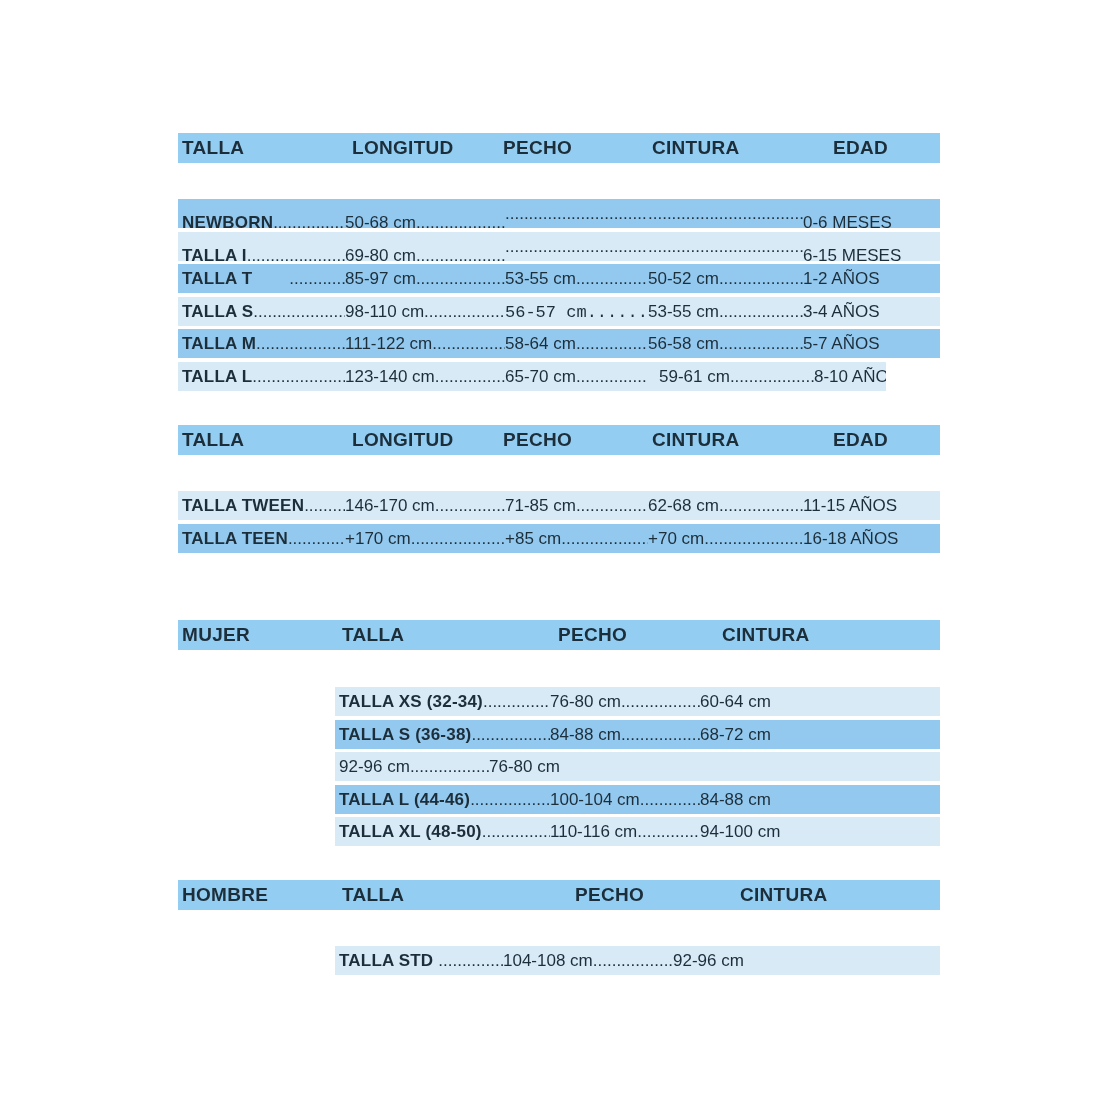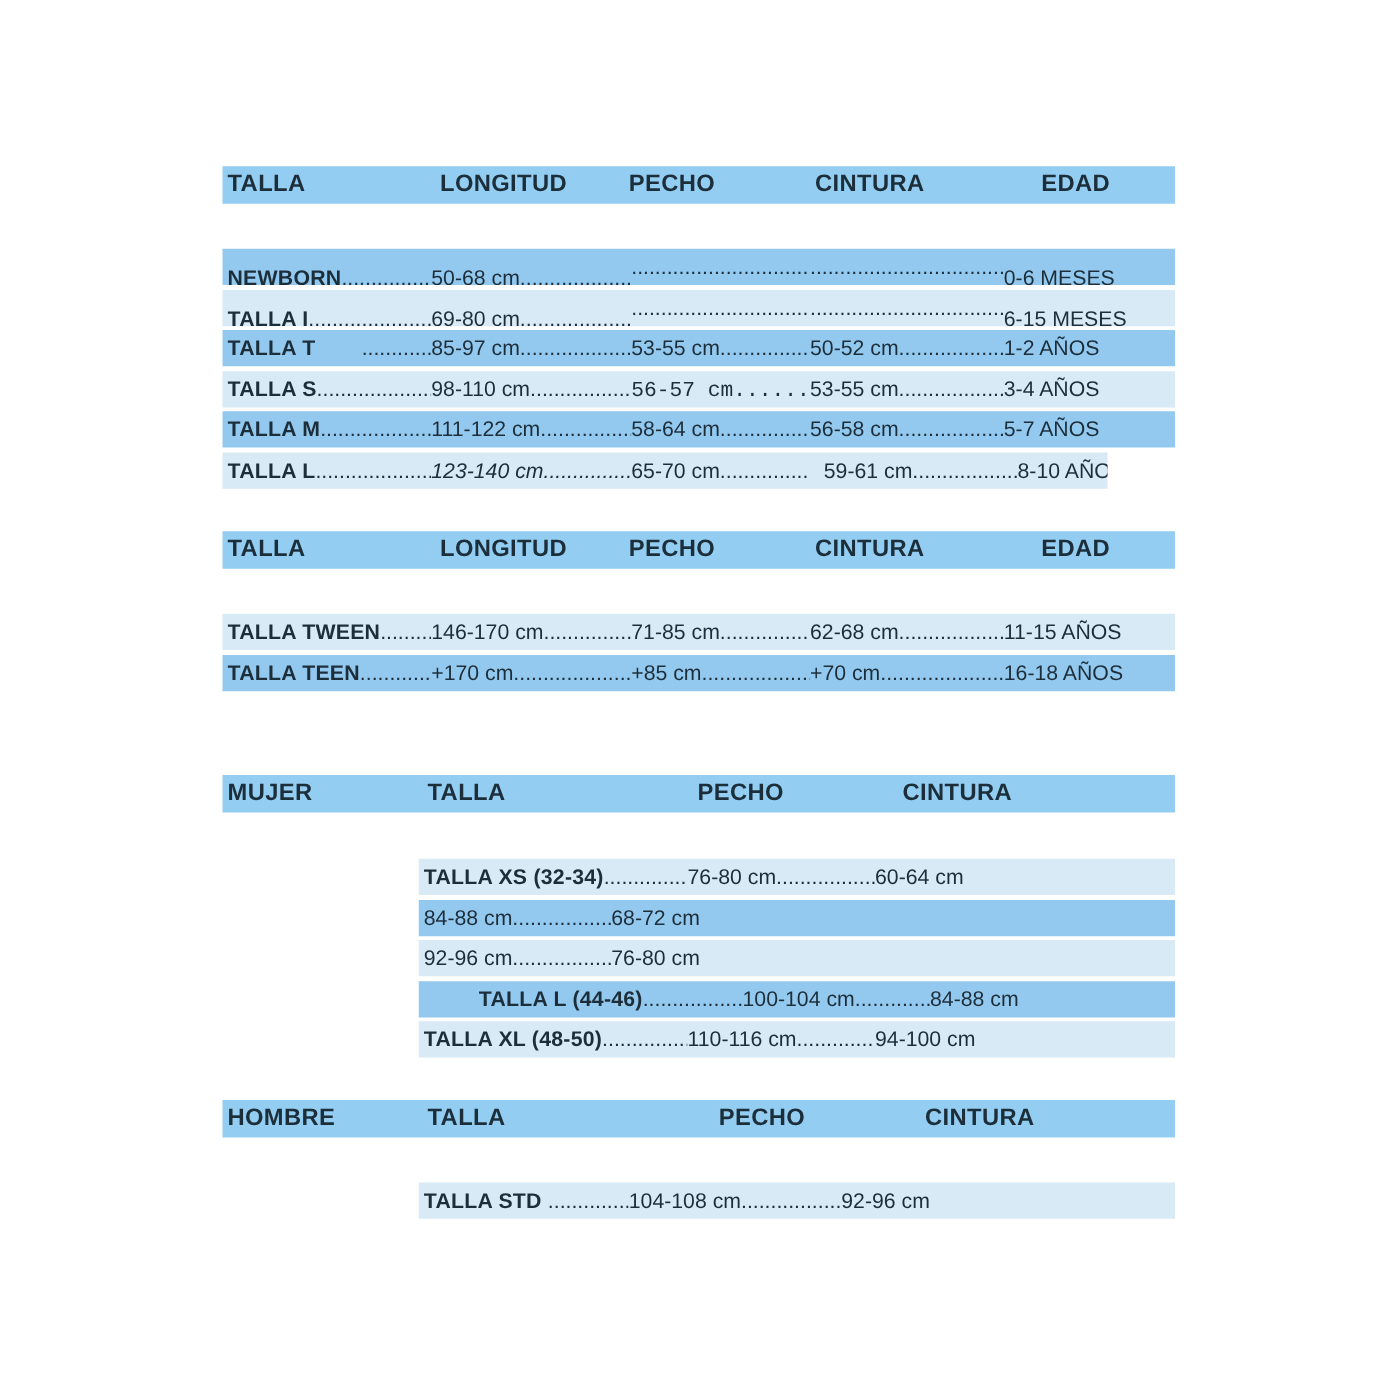--- a/index.html
+++ b/index.html
@@ -146,21 +146,21 @@
           <span class="v">56-58 cm</span>
           <span class="dots"></span>
         </span>
         <span class="final">5-7 AÑOS</span>
       </div>
       <div class="row light" style="top: 362px; left: 178px; width: 708px; height: 29px; line-height: 29px;">
         <span class="cell" style="width: 163px;">
           <span class="v label">TALLA L</span>
           <span class="dots"></span>
         </span>
-        <span class="cell" style="width: 160px; font-style: italic;">
+        <span class="cell" style="width: 160px;">
           <span class="v">123-140 cm</span>
           <span class="dots"></span>
         </span>
         <span class="cell" style="width: 143px;">
           <span class="v">65-70 cm</span>
           <span class="dots"></span>
         </span>
         <span class="cell" style="width: 155px; margin-left: 11px;">
           <span class="v">59-61 cm</span>
           <span class="dots"></span>
@@ -227,35 +227,39 @@
           <span class="v label">TALLA XS (32-34)</span>
           <span class="dots"></span>
         </span>
         <span class="cell" style="width: 150px;">
           <span class="v">76-80 cm</span>
           <span class="dots"></span>
         </span>
         <span class="final">60-64 cm</span>
       </div>
       <div class="row dark" style="top: 720px; left: 335px; width: 605px; height: 29px; line-height: 29px;">
+        <span class="cell" style="width: 211px;">
+          <span class="v label">TALLA S (36-38)</span>
+          <span class="dots"></span>
+        </span>
         <span class="cell" style="width: 150px;">
           <span class="v">84-88 cm</span>
           <span class="dots"></span>
         </span>
         <span class="final">68-72 cm</span>
       </div>
       <div class="row light" style="top: 752px; left: 335px; width: 605px; height: 29px; line-height: 29px;">
         <span class="cell" style="width: 150px;">
           <span class="v">92-96 cm</span>
           <span class="dots"></span>
         </span>
         <span class="final">76-80 cm</span>
       </div>
       <div class="row dark" style="top: 785px; left: 335px; width: 605px; height: 29px; line-height: 29px;">
-        <span class="cell" style="width: 211px; margin-left: 44px;">
+        <span class="cell" style="width: 211px;">
           <span class="v label">TALLA L (44-46)</span>
           <span class="dots"></span>
         </span>
         <span class="cell" style="width: 150px;">
           <span class="v">100-104 cm</span>
           <span class="dots"></span>
         </span>
         <span class="final">84-88 cm</span>
       </div>
       <div class="row light" style="top: 817px; left: 335px; width: 605px; height: 29px; line-height: 29px;">

